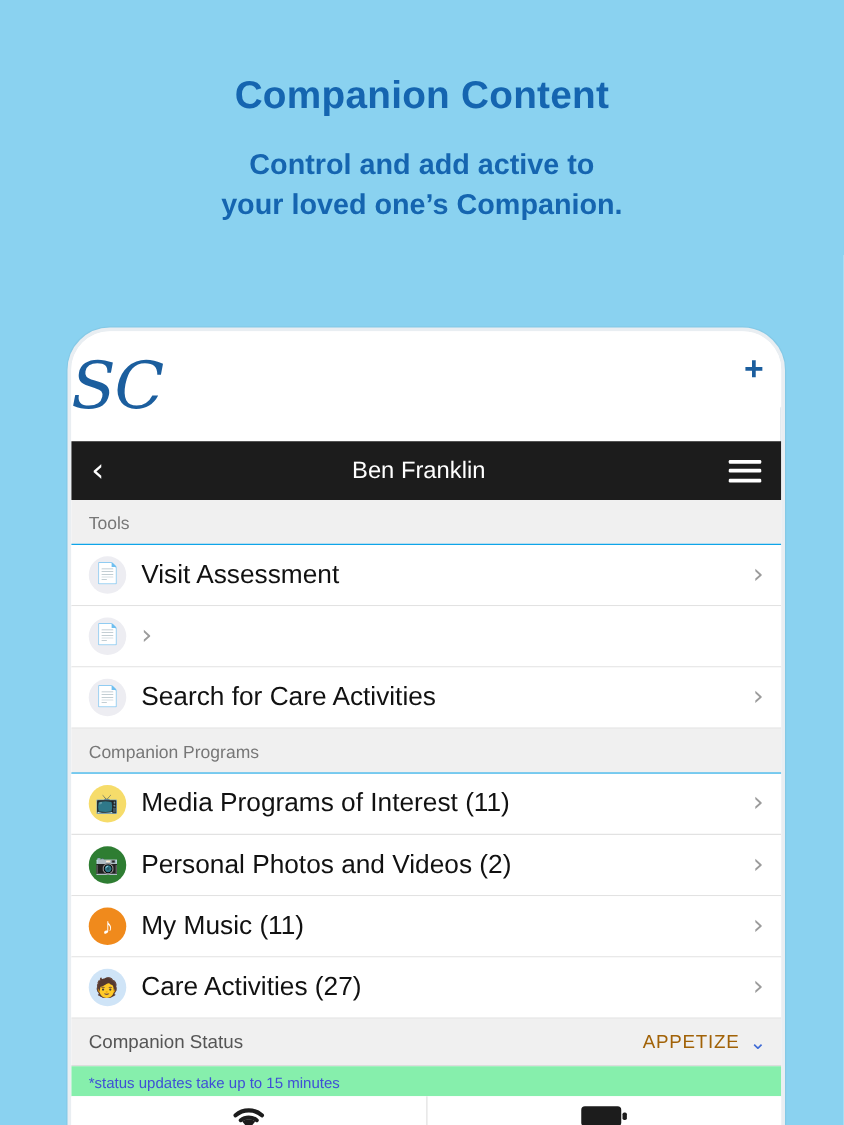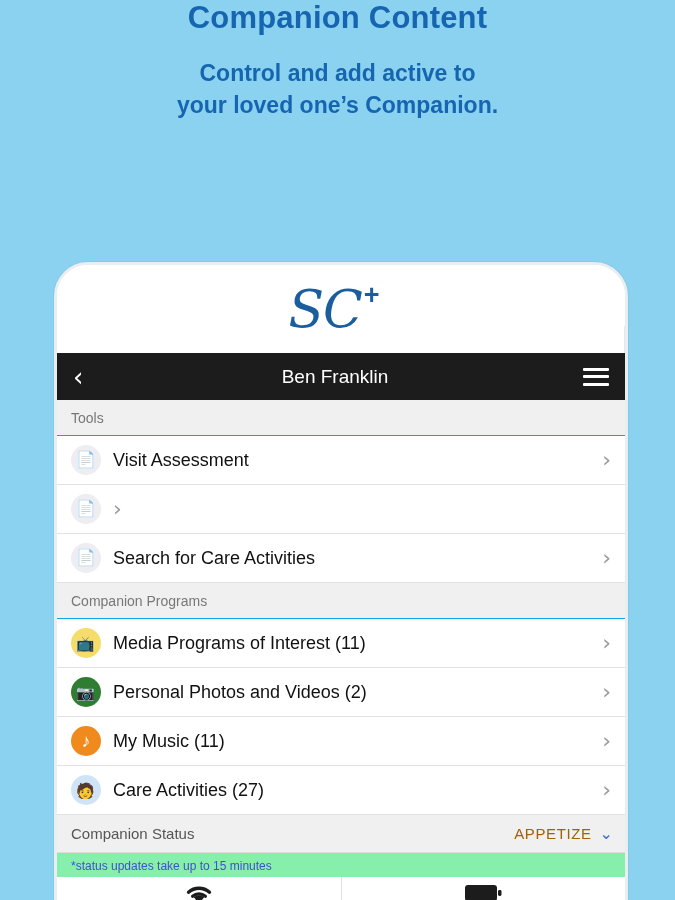--- a/index.html
+++ b/index.html
@@ -11,20 +11,21 @@
     height: 900px;
     background: #8ad2f0;
     font-family: "Liberation Sans", sans-serif;
     overflow: hidden;
     position: relative;
   }
 
   
   .promo {
     text-align: center;
+    padding-top: 58px;
   }
   .promo-title {
     color: #1565b0;
     font-size: 31px;
     font-weight: bold;
     letter-spacing: 0.2px;
   }
   .promo-sub {
     color: #1565b0;
     font-size: 23px;
@@ -67,21 +68,21 @@
     border-radius: 2px;
   }
   .btn-side.b1 { top: 60px; height: 30px; }
   .btn-side.b2 { top: 100px; height: 30px; }
 
   
   .brand {
     height: 88px;
     display: flex;
     align-items: center;
-    justify-content: center;
+    justify-content: space-between;
     background: #ffffff;
   }
   .brand-mark {
     font-family: "DejaVu Serif", serif;
     font-style: italic;
     font-size: 52px;
     color: #1b5e9e;
     letter-spacing: -1px;
     position: relative;
     padding-right: 16px;
@@ -163,21 +164,21 @@
     margin-right: 12px;
     flex: 0 0 auto;
     display: flex;
     align-items: center;
     justify-content: center;
     font-size: 15px;
     line-height: 1;
     overflow: hidden;
   }
   .row-label {
-    font-size: 18px;
+    font-size: 21px;
     color: #111111;
     flex: 1 1 auto;
     white-space: nowrap;
     overflow: hidden;
   }
   .chev {
     color: #9b9b9b;
     font-size: 22px;
     font-family: "DejaVu Sans", sans-serif;
     line-height: 1;

